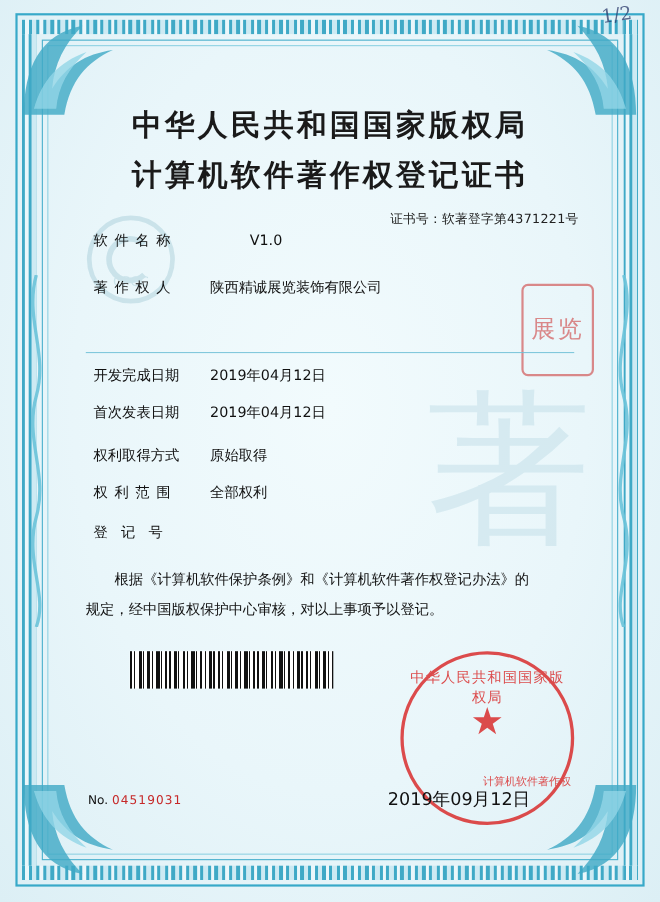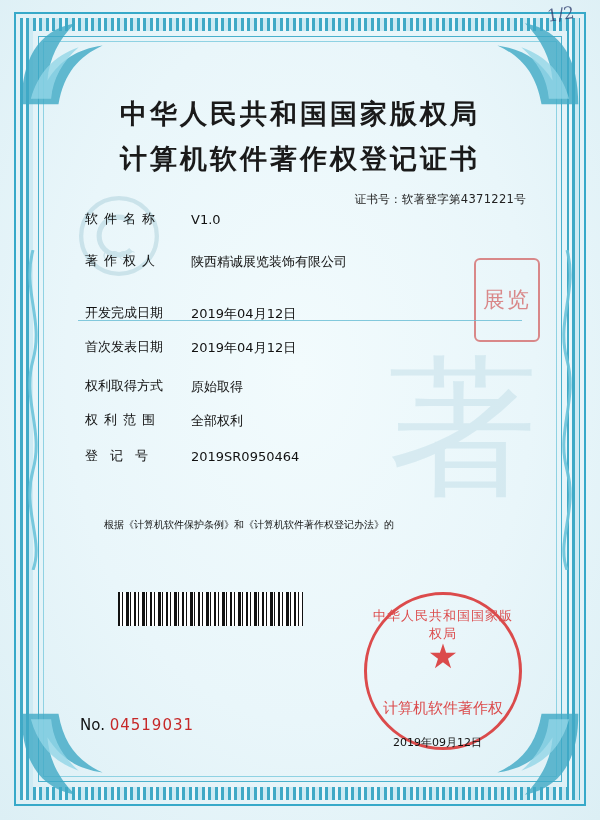--- a/index.html
+++ b/index.html
@@ -91,31 +91,31 @@
 
   
   .fields{position:absolute;left:85px;top:210px;width:444px;}
   .row{display:flex;align-items:flex-start;margin-bottom:14px;font-size:13px;color:#111;}
   .row .lbl{
     width:106px;flex:none;
     letter-spacing:6px;
     white-space:nowrap;
   }
   .row .val{flex:1;line-height:1.55;}
-  .row .val .sub{display:block;}
+  .row .val .sub{display:block;margin-left:36px;}
 
   .divider{
     position:absolute;left:78px;width:444px;height:1px;background:#6fc0d6;opacity:.85;
   }
   .divider.d1{top:320px;}
 
   
   .para{
     position:absolute;left:78px;top:515px;width:448px;
-    font-size:10px;color:#111;line-height:2.05;
+    font-size:13px;color:#111;line-height:2.05;
     text-indent:26px;
   }
   .para .l2{text-indent:0;display:block;}
 
   
   .barcode{
     position:absolute;left:118px;top:592px;width:185px;height:34px;
     background:repeating-linear-gradient(90deg,
       #111 0px,#111 2px,#fff 2px,#fff 4px,
       #111 4px,#111 5px,#fff 5px,#fff 8px,
@@ -133,34 +133,34 @@
   .seal .arc{
     position:absolute;top:12px;left:0;right:0;text-align:center;
     font-family:"DejaVu Serif","Liberation Serif",serif;
     font-size:13px;letter-spacing:1px;
   }
   .seal .star{
     position:absolute;top:44px;left:50%;transform:translateX(-50%);
     font-size:34px;line-height:1;
   }
   .seal .txt{
-    position:absolute;bottom:28px;left:0;right:0;text-align:center;
-    font-family:"DejaVu Serif","Liberation Serif",serif;
-    font-size:15px;line-height:1.5;
+    position:absolute;bottom:28px;left:0;right:0;text-align:right;
+    font-family:"DejaVu Serif","Liberation Serif",serif;
+    font-size:10px;line-height:1.5;
   }
 
   
   .foot-no{
     position:absolute;left:80px;bottom:86px;
-    font-size:15px;color:#111;
+    font-size:11px;color:#111;
   }
   .foot-no .num{color:#c62828;letter-spacing:1px;}
   .foot-date{
-    position:absolute;right:118px;bottom:70px;
-    font-size:11px;color:#111;margin-top:24px;
+    position:absolute;right:118px;bottom:82px;
+    font-size:16px;color:#111;margin-top:24px;
   }
 
   
   .hand{
     position:absolute;right:26px;top:4px;
     font-family:"DejaVu Serif","Liberation Serif",serif;
     font-size:17px;color:#2b3a6b;opacity:.75;
     transform:rotate(-8deg);
   }
 </style>
@@ -218,46 +218,46 @@
     <div class="row">
       <div class="lbl">软件名称</div>
       <div class="val">
         <span class="sub">V1.0</span>
       </div>
     </div>
     <div class="row" style="margin-top:22px">
       <div class="lbl">著作权人</div>
       <div class="val">陕西精诚展览装饰有限公司</div>
     </div>
-    <div class="row" style="margin-top:32px">
+    <div class="row" style="margin-top:60px">
       <div class="lbl" style="letter-spacing:0">开发完成日期</div>
       <div class="val">2019年04月12日</div>
     </div>
     <div class="row" style="margin-top:8px">
       <div class="lbl" style="letter-spacing:0">首次发表日期</div>
       <div class="val">2019年04月12日</div>
     </div>
     <div class="row" style="margin-top:18px">
       <div class="lbl" style="letter-spacing:0">权利取得方式</div>
       <div class="val">原始取得</div>
     </div>
     <div class="row" style="margin-top:4px">
       <div class="lbl">权利范围</div>
       <div class="val">全部权利</div>
     </div>
     <div class="row" style="margin-top:16px">
       <div class="lbl" style="letter-spacing:12px">登记号</div>
-      <div class="val">2019SR0950464</div>
     </div>
   </div>
 
   <div class="divider d1"></div>
 
   <div class="para">
     <span>根据《计算机软件保护条例》和《计算机软件著作权登记办法》的</span>
+    <span class="l2">规定，经中国版权保护中心审核，对以上事项予以登记。</span>
   </div>
 
   <div class="barcode"></div>
 
   <div class="seal">
     <div class="arc">中华人民共和国国家版权局</div>
     <div class="star">★</div>
     <div class="txt">
       <div>计算机软件著作权</div>
     </div>

